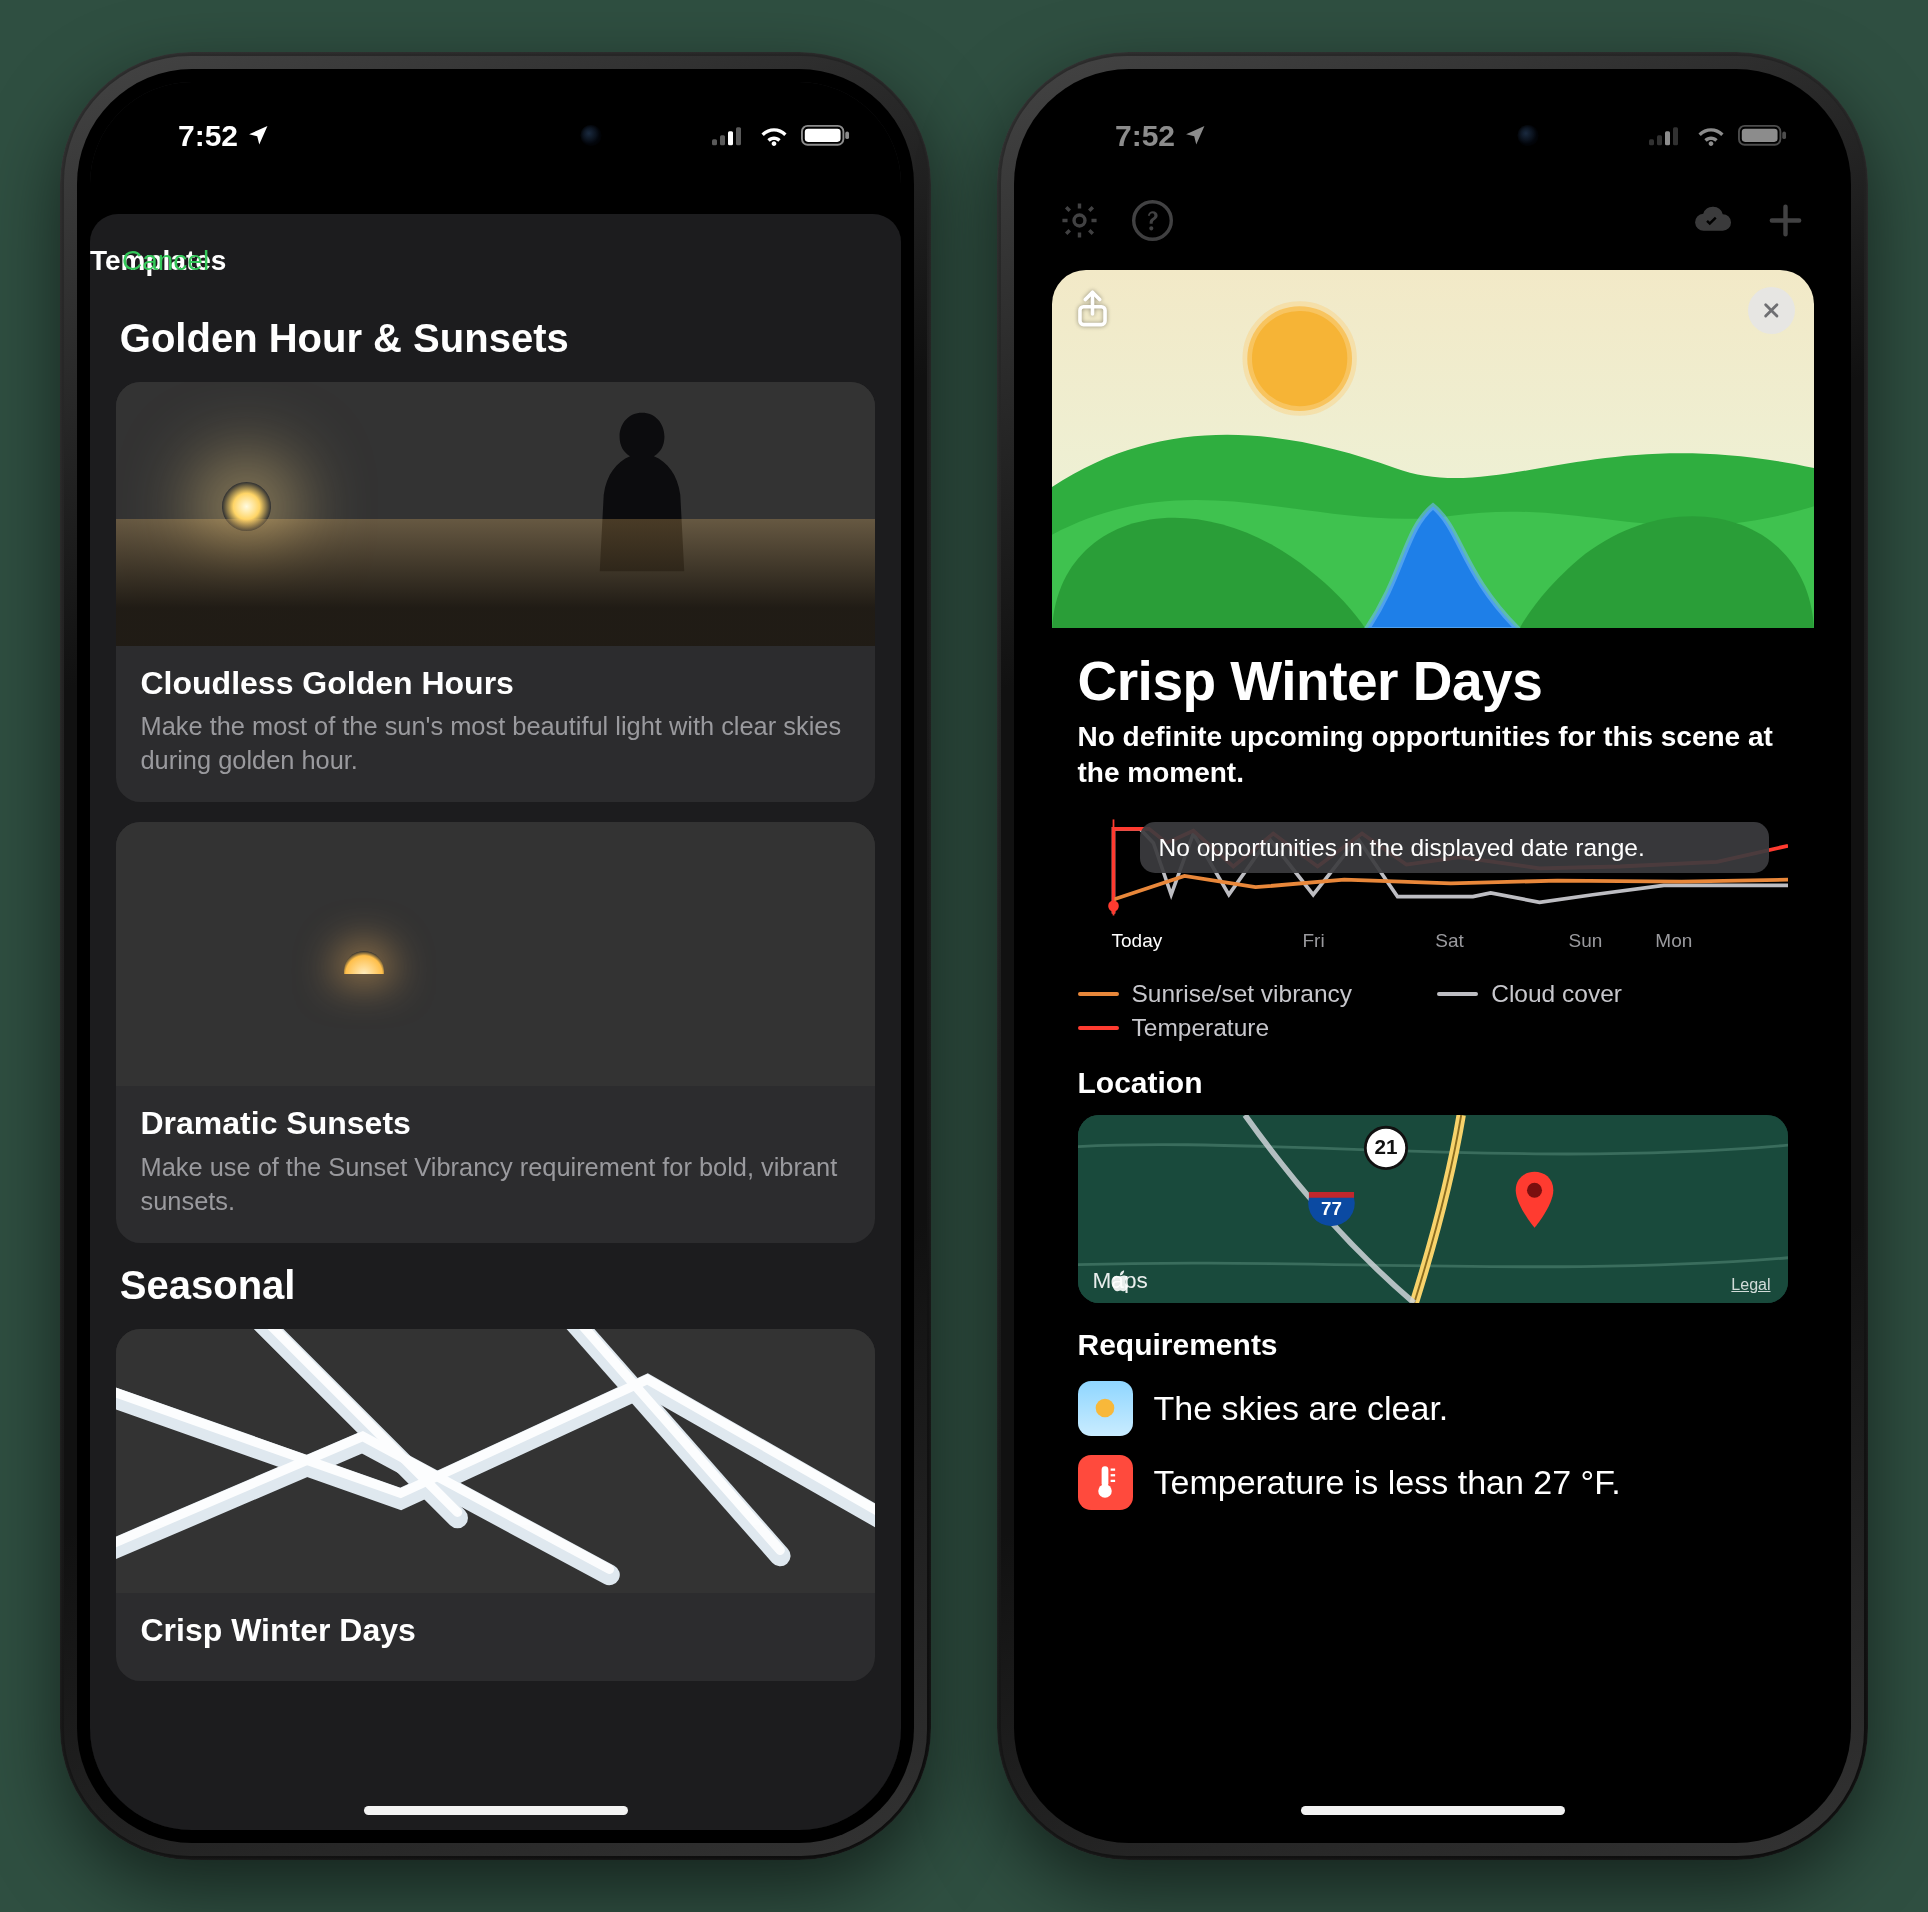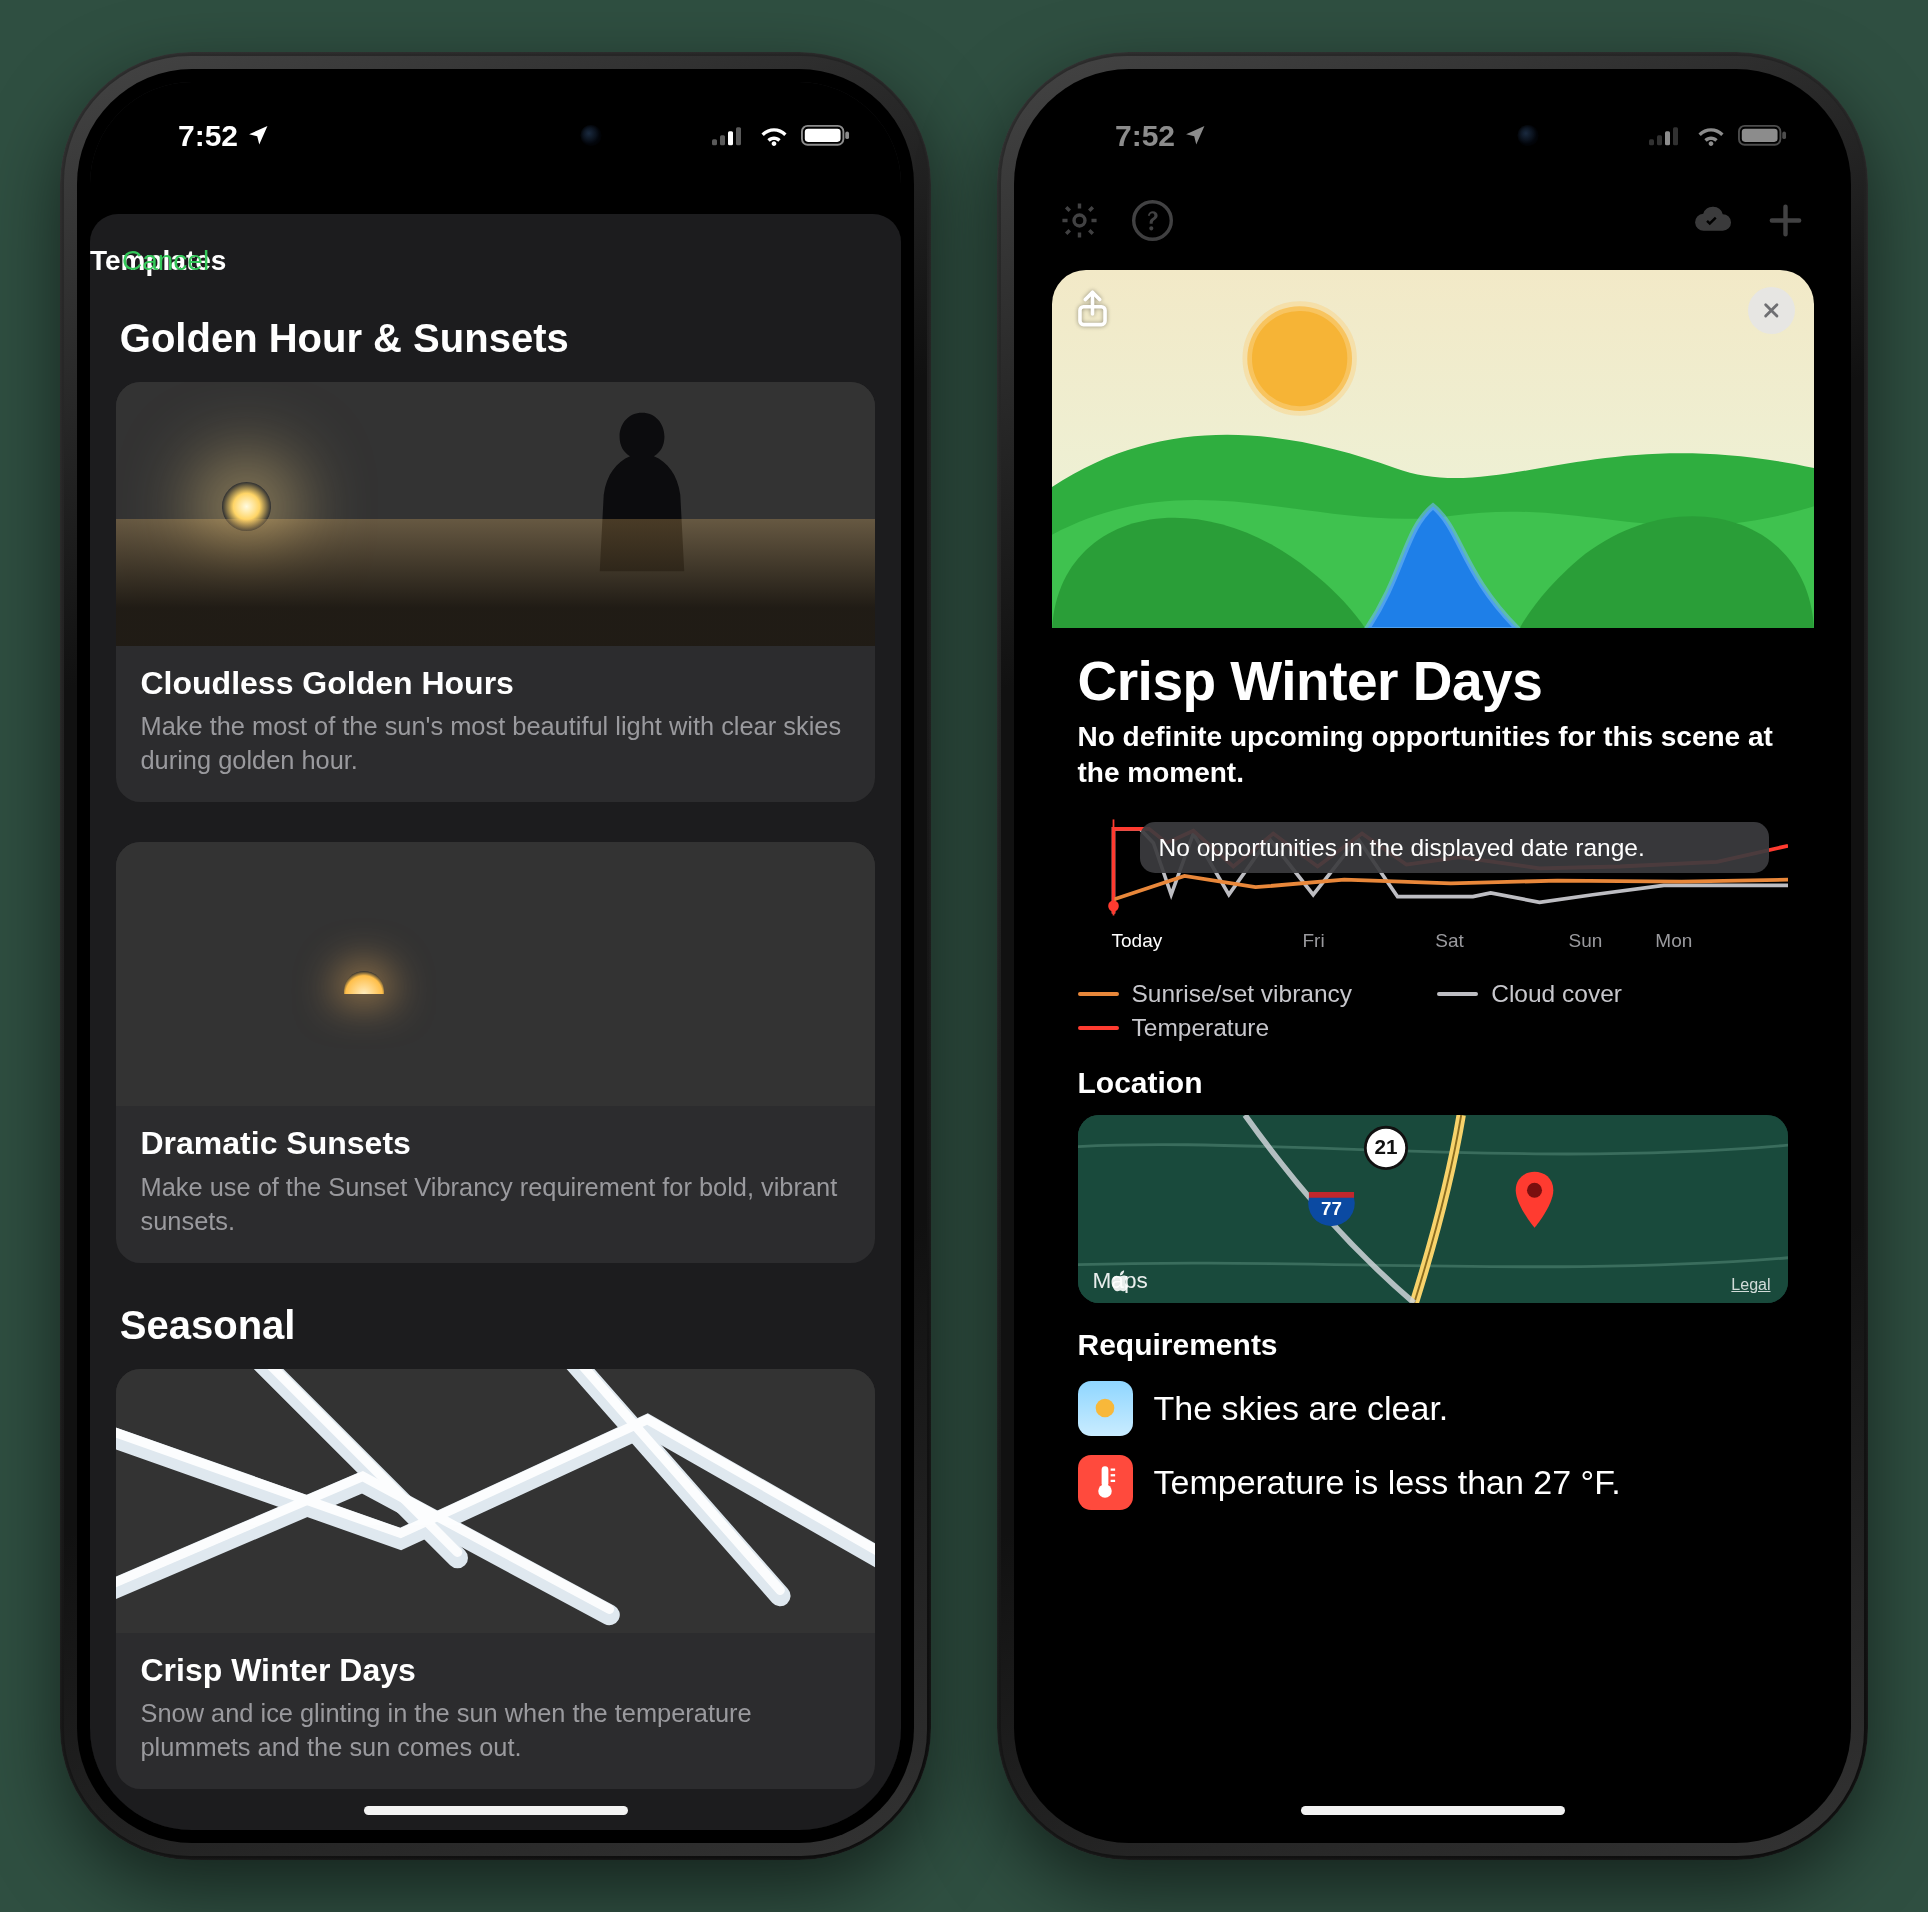--- a/index.html
+++ b/index.html
@@ -122,21 +122,21 @@
   .nav .title { font-weight:600; }
   .content { padding: 0 26px 38px; overflow:hidden; }
   .section-header {
     font-size:40px; font-weight:700;
     margin: 7.5px 3.8px 21px;
   }
   .card {
     background: var(--card);
     border-radius: 24.5px;
     overflow:hidden;
-    margin-bottom: 40px;
+    margin-bottom: 20px;
   }
   .card .img {
     width:100%; height:264px;
     background:#333;
   }
   .card .body { padding:19px 24.5px 24.5px; }
   .card .title { font-size:32px; font-weight:600; margin-bottom:7.5px; }
   .card .desc  { font-size:25.4px; color: var(--text-secondary); line-height:1.35; }
 
   
@@ -362,21 +362,20 @@
                   <g stroke="#fff" stroke-width="10" stroke-linecap="round" fill="none" opacity=".9">
                     <path d="M-40 54 L300 174 L560 54 L840 214"></path>
                     <path d="M-20 234 L260 114 L520 254"></path>
                     <path d="M140 -26 L360 194"></path>
                     <path d="M480 -16 L700 234"></path>
                   </g>
                 </svg>
               </div>
               <div class="body">
                 <div class="title">Crisp Winter Days</div>
-                <div class="desc">Snow and ice glinting in the sun when the temperature plummets and the sun comes out.</div>
               </div>
             </div>
           </div>
         </div>
 
         <div class="home-indicator"></div>
       </div>
     </div>
   </div>
 

